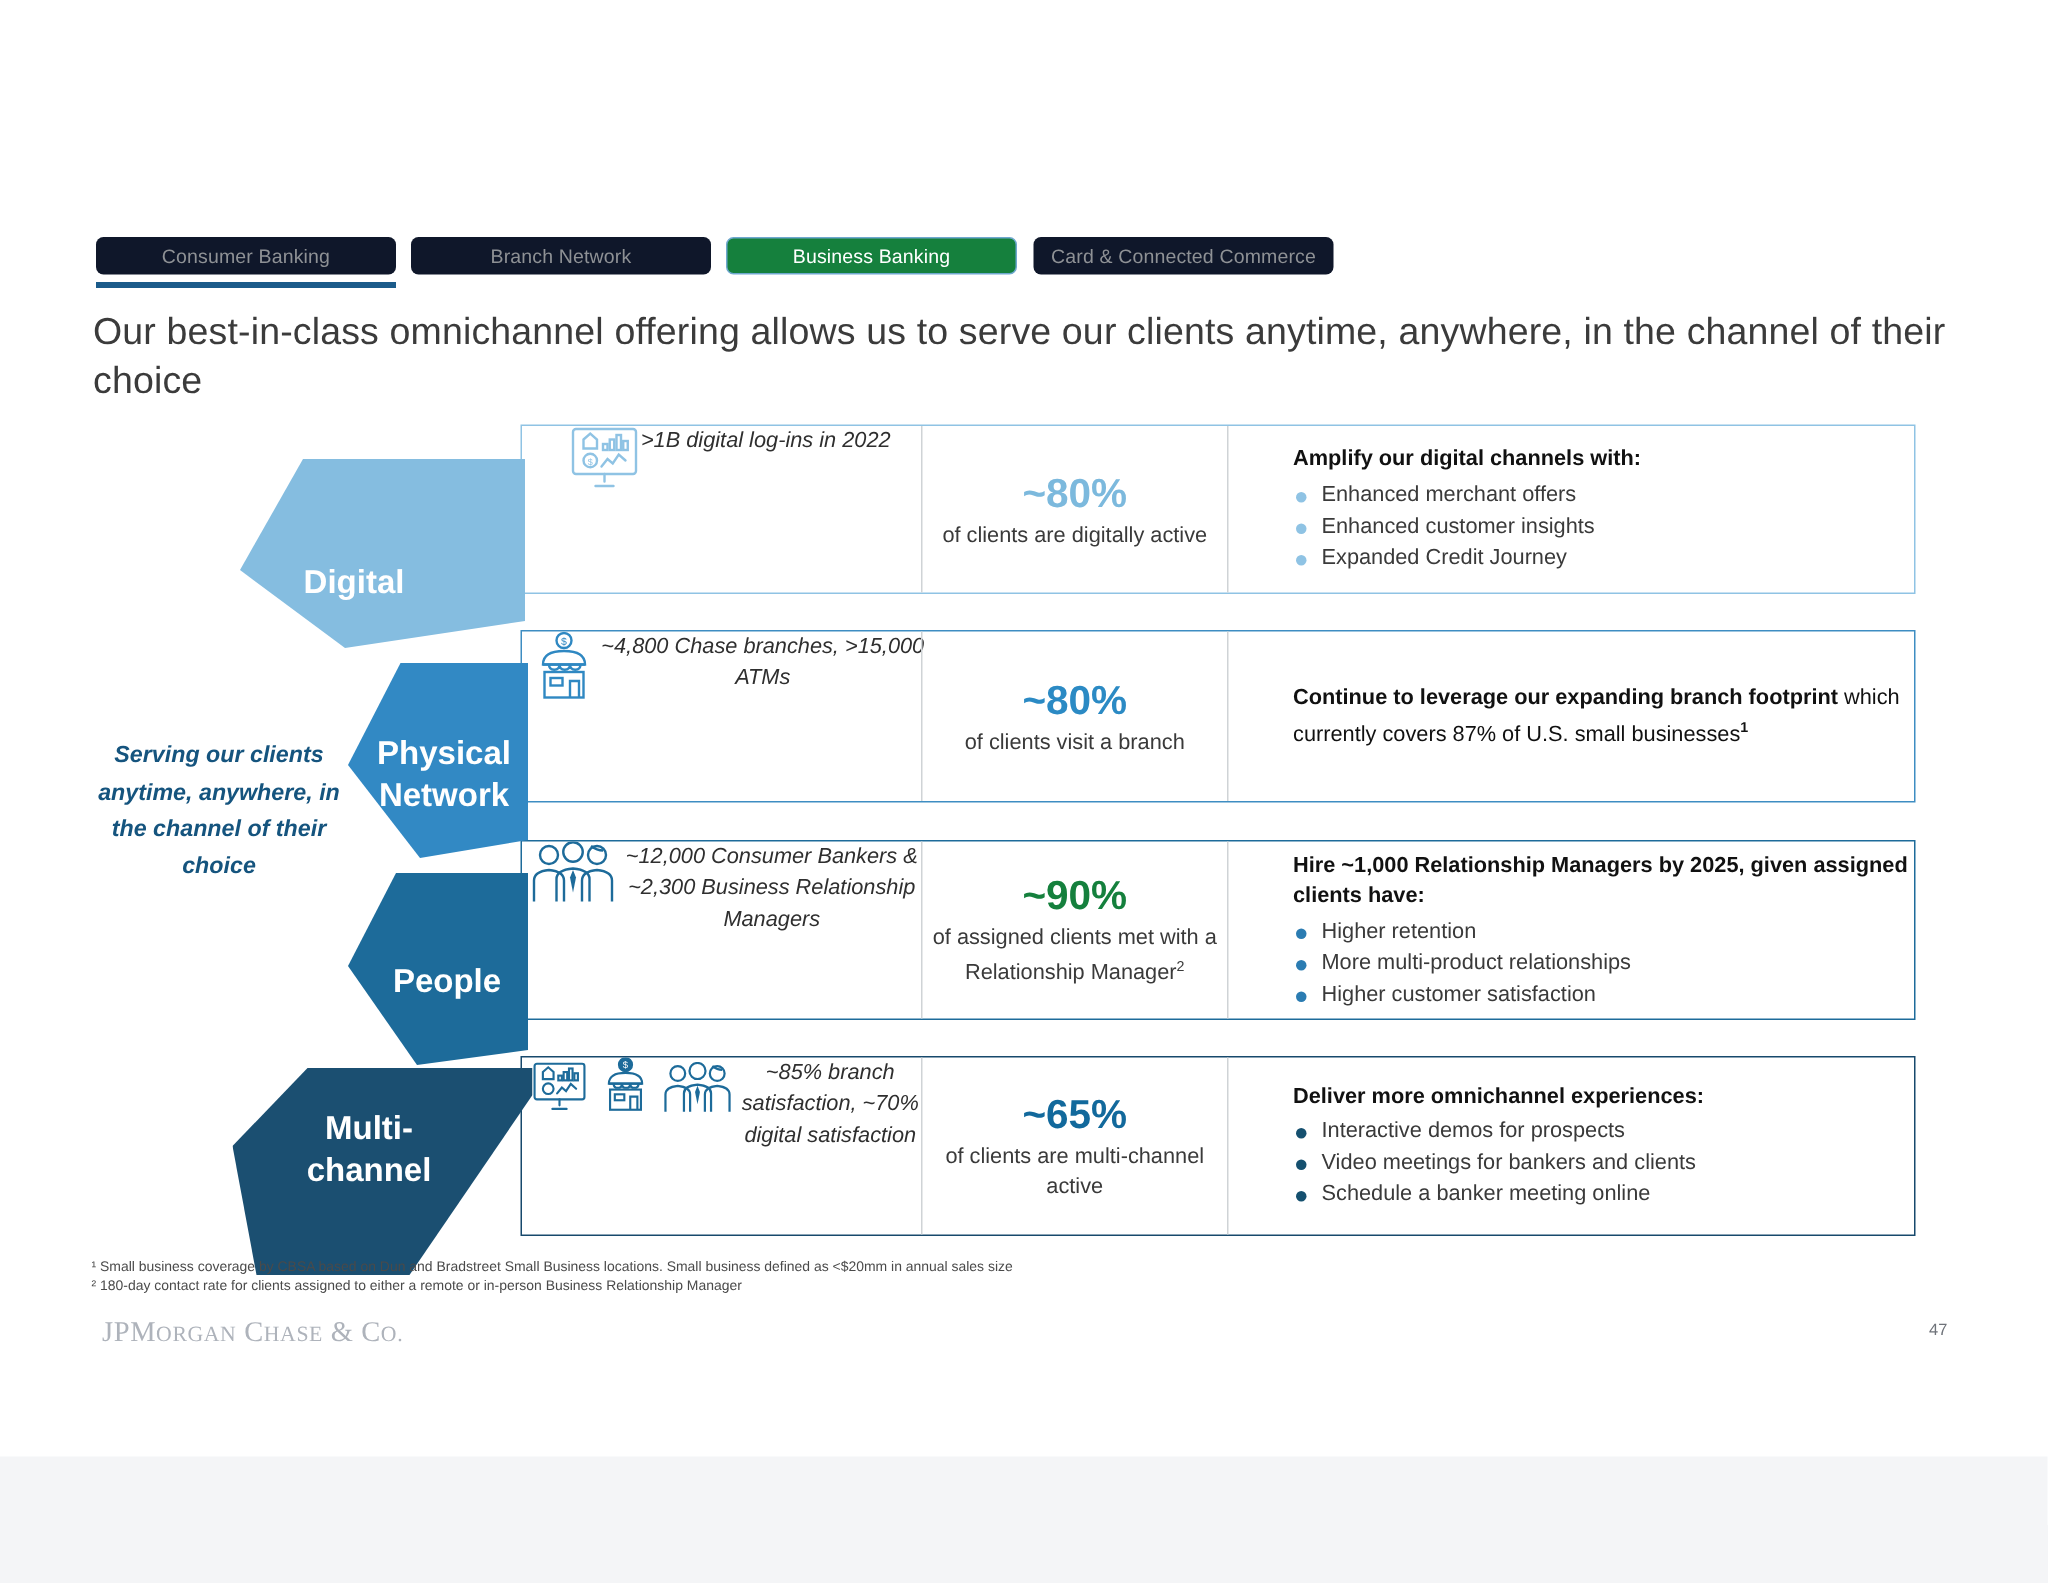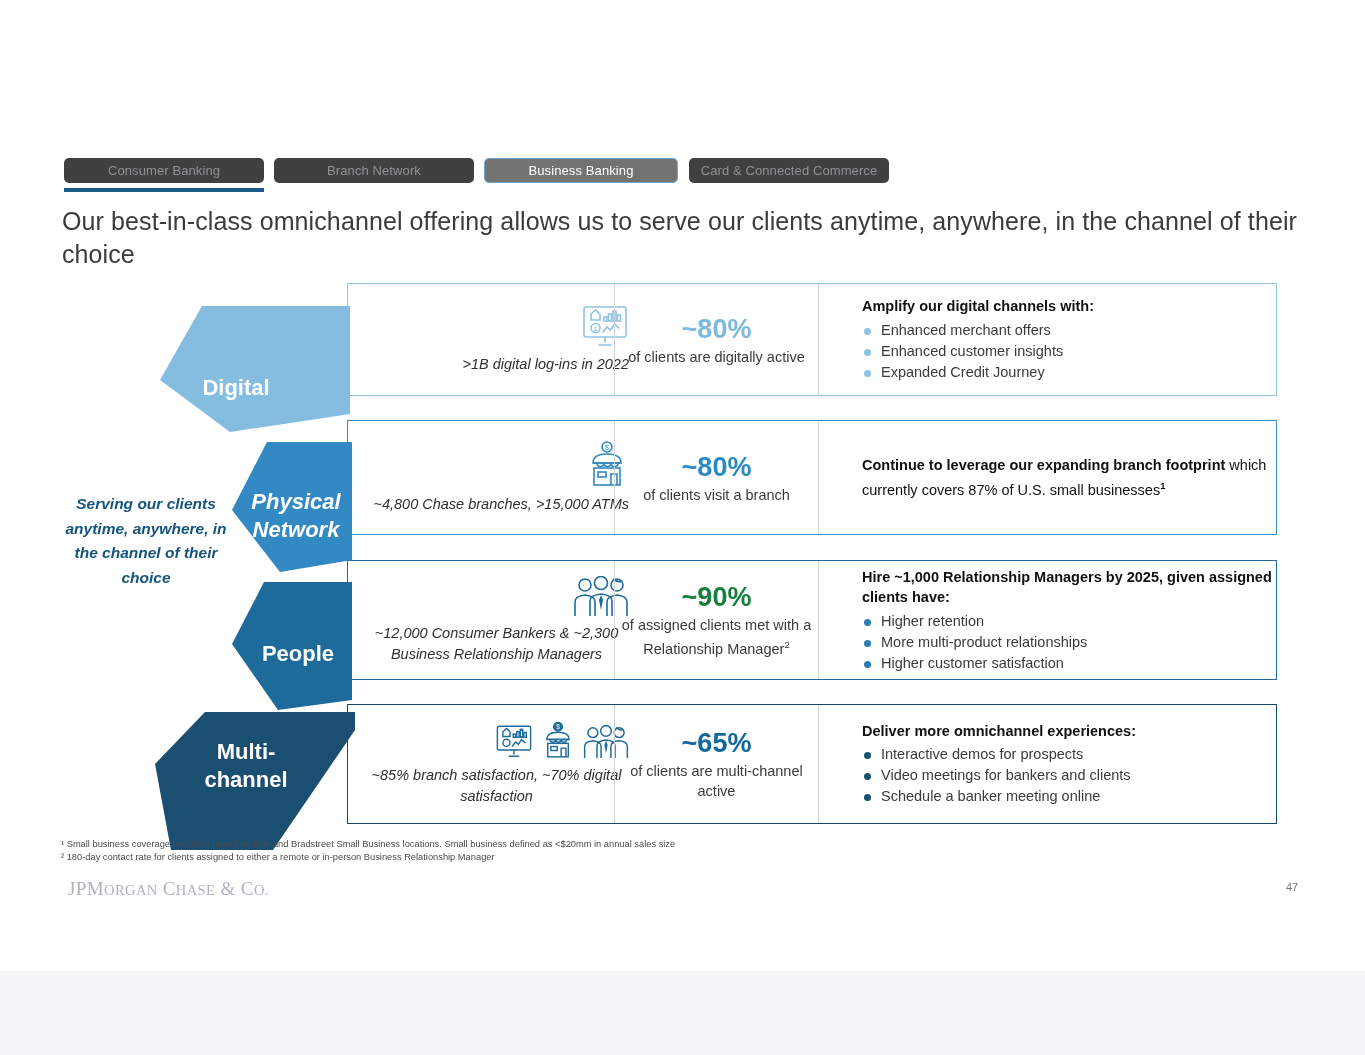--- a/index.html
+++ b/index.html
@@ -6,24 +6,24 @@
   body{
     width:1365px;height:1055px;background:#ffffff;
     font-family:"Liberation Sans", sans-serif;
     position:relative;overflow:hidden;
   }
   
   .tabbar{position:absolute;left:64px;top:158px;width:840px;height:26px;}
   .tab{
     position:absolute;top:0;height:25px;border-radius:5px;
     font-size:13px;color:#8e9195;display:flex;align-items:center;
-    justify-content:center;background:#404040;letter-spacing:.1px;
+    justify-content:center;background:#0f172a;letter-spacing:.1px;
     box-sizing:border-box;
   }
-  .tab.active{background:#737373;color:#ffffff;border:1px solid #6fa8cf;}
+  .tab.active{background:#15803d;color:#ffffff;border:1px solid #6fa8cf;}
   .tab0{left:0px;width:200px;}
   .tab1{left:210px;width:200px;text-align:right;}
   .tab2{left:420px;width:194px;}
   .tab3{left:625px;width:200px;}
   .tab-underline{position:absolute;left:0px;top:30px;width:200px;height:4px;background:#1b5b8a;}
 
   
   .title{
     position:absolute;left:62px;top:205px;width:1250px;
     font-size:25px;line-height:33px;color:#3b3b3b;font-weight:400;
@@ -38,22 +38,22 @@
   }
 
   
   .row{position:absolute;background:#ffffff;box-sizing:border-box;}
   .row-d{left:347px;top:283px;width:930px;height:113px;border:1.5px solid #8fc3e4;}
   .row-p{left:347px;top:420px;width:930px;height:115px;border:1.5px solid #3e8dc2;}
   .row-e{left:347px;top:560px;width:930px;height:120px;border:1.5px solid #1d6severity;}
   .row-e{left:347px;top:560px;width:930px;height:120px;border:1.5px solid #1d6b9a;}
   .row-m{left:347px;top:704px;width:930px;height:120px;border:1.5px solid #17496c;}
 
-  .cell-fact{position:absolute;left:16px;top:0;width:265px;height:100%;
-    display:flex;flex-direction:column;align-items:flex-end;justify-content:center;}
+  .cell-fact{position:absolute;left:6px;top:0;width:265px;height:100%;
+    display:flex;flex-direction:row;align-items:flex-start;justify-content:center;}
   .cell-stat{position:absolute;left:266px;top:0;width:203px;height:100%;
     display:flex;flex-direction:column;align-items:center;justify-content:center;
     border-left:1px solid #cfd3d6;border-right:1px solid #cfd3d6;}
   .cell-act{position:absolute;left:470px;top:0;right:0;height:100%;
     display:flex;flex-direction:column;justify-content:center;padding-left:44px;
     box-sizing:border-box;}
 
   .fact-text{font-size:14.5px;line-height:21px;font-style:italic;color:#2f2f2f;text-align:center;}
   .stat-num{font-size:27px;font-weight:bold;line-height:32px;}
   .stat-lbl{font-size:14.5px;line-height:20px;color:#3a3a3a;text-align:center;margin-top:2px;}
@@ -249,21 +249,21 @@
   <svg width="190" height="126" viewBox="0 0 190 126">
       <polygon points="42,0 190,0 190,108 70,126 0,74" fill="#85bde0"></polygon>
     </svg>
   <span style="font-size:22px;margin-top:38px;margin-left:-38px;">Digital</span>
 </div>
 
 <div class="arrow" style="left:232px;top:418px;width:120px;height:130px;">
   <svg width="120" height="130" viewBox="0 0 120 130">
       <polygon points="35,0 120,0 120,118 48,130 0,68" fill="#3289c4"></polygon>
     </svg>
-  <span style="font-size:22px;line-height:28px;margin-top:18px;margin-left:8px;font-style:italic;"><span>Physical Network</span></span>
+  <span style="font-size:22px;line-height:28px;margin-top:18px;margin-left:8px;"><span>Physical Network</span></span>
 </div>
 
 <div class="arrow" style="left:232px;top:558px;width:120px;height:128px;">
   <svg width="120" height="128" viewBox="0 0 120 128">
       <polygon points="32,0 120,0 120,118 46,128 0,62" fill="#1d6b9a"></polygon>
     </svg>
   <span style="font-size:22px;margin-top:16px;margin-left:12px;">People</span>
 </div>
 
 <div class="arrow" style="left:155px;top:688px;width:200px;height:138px;">

